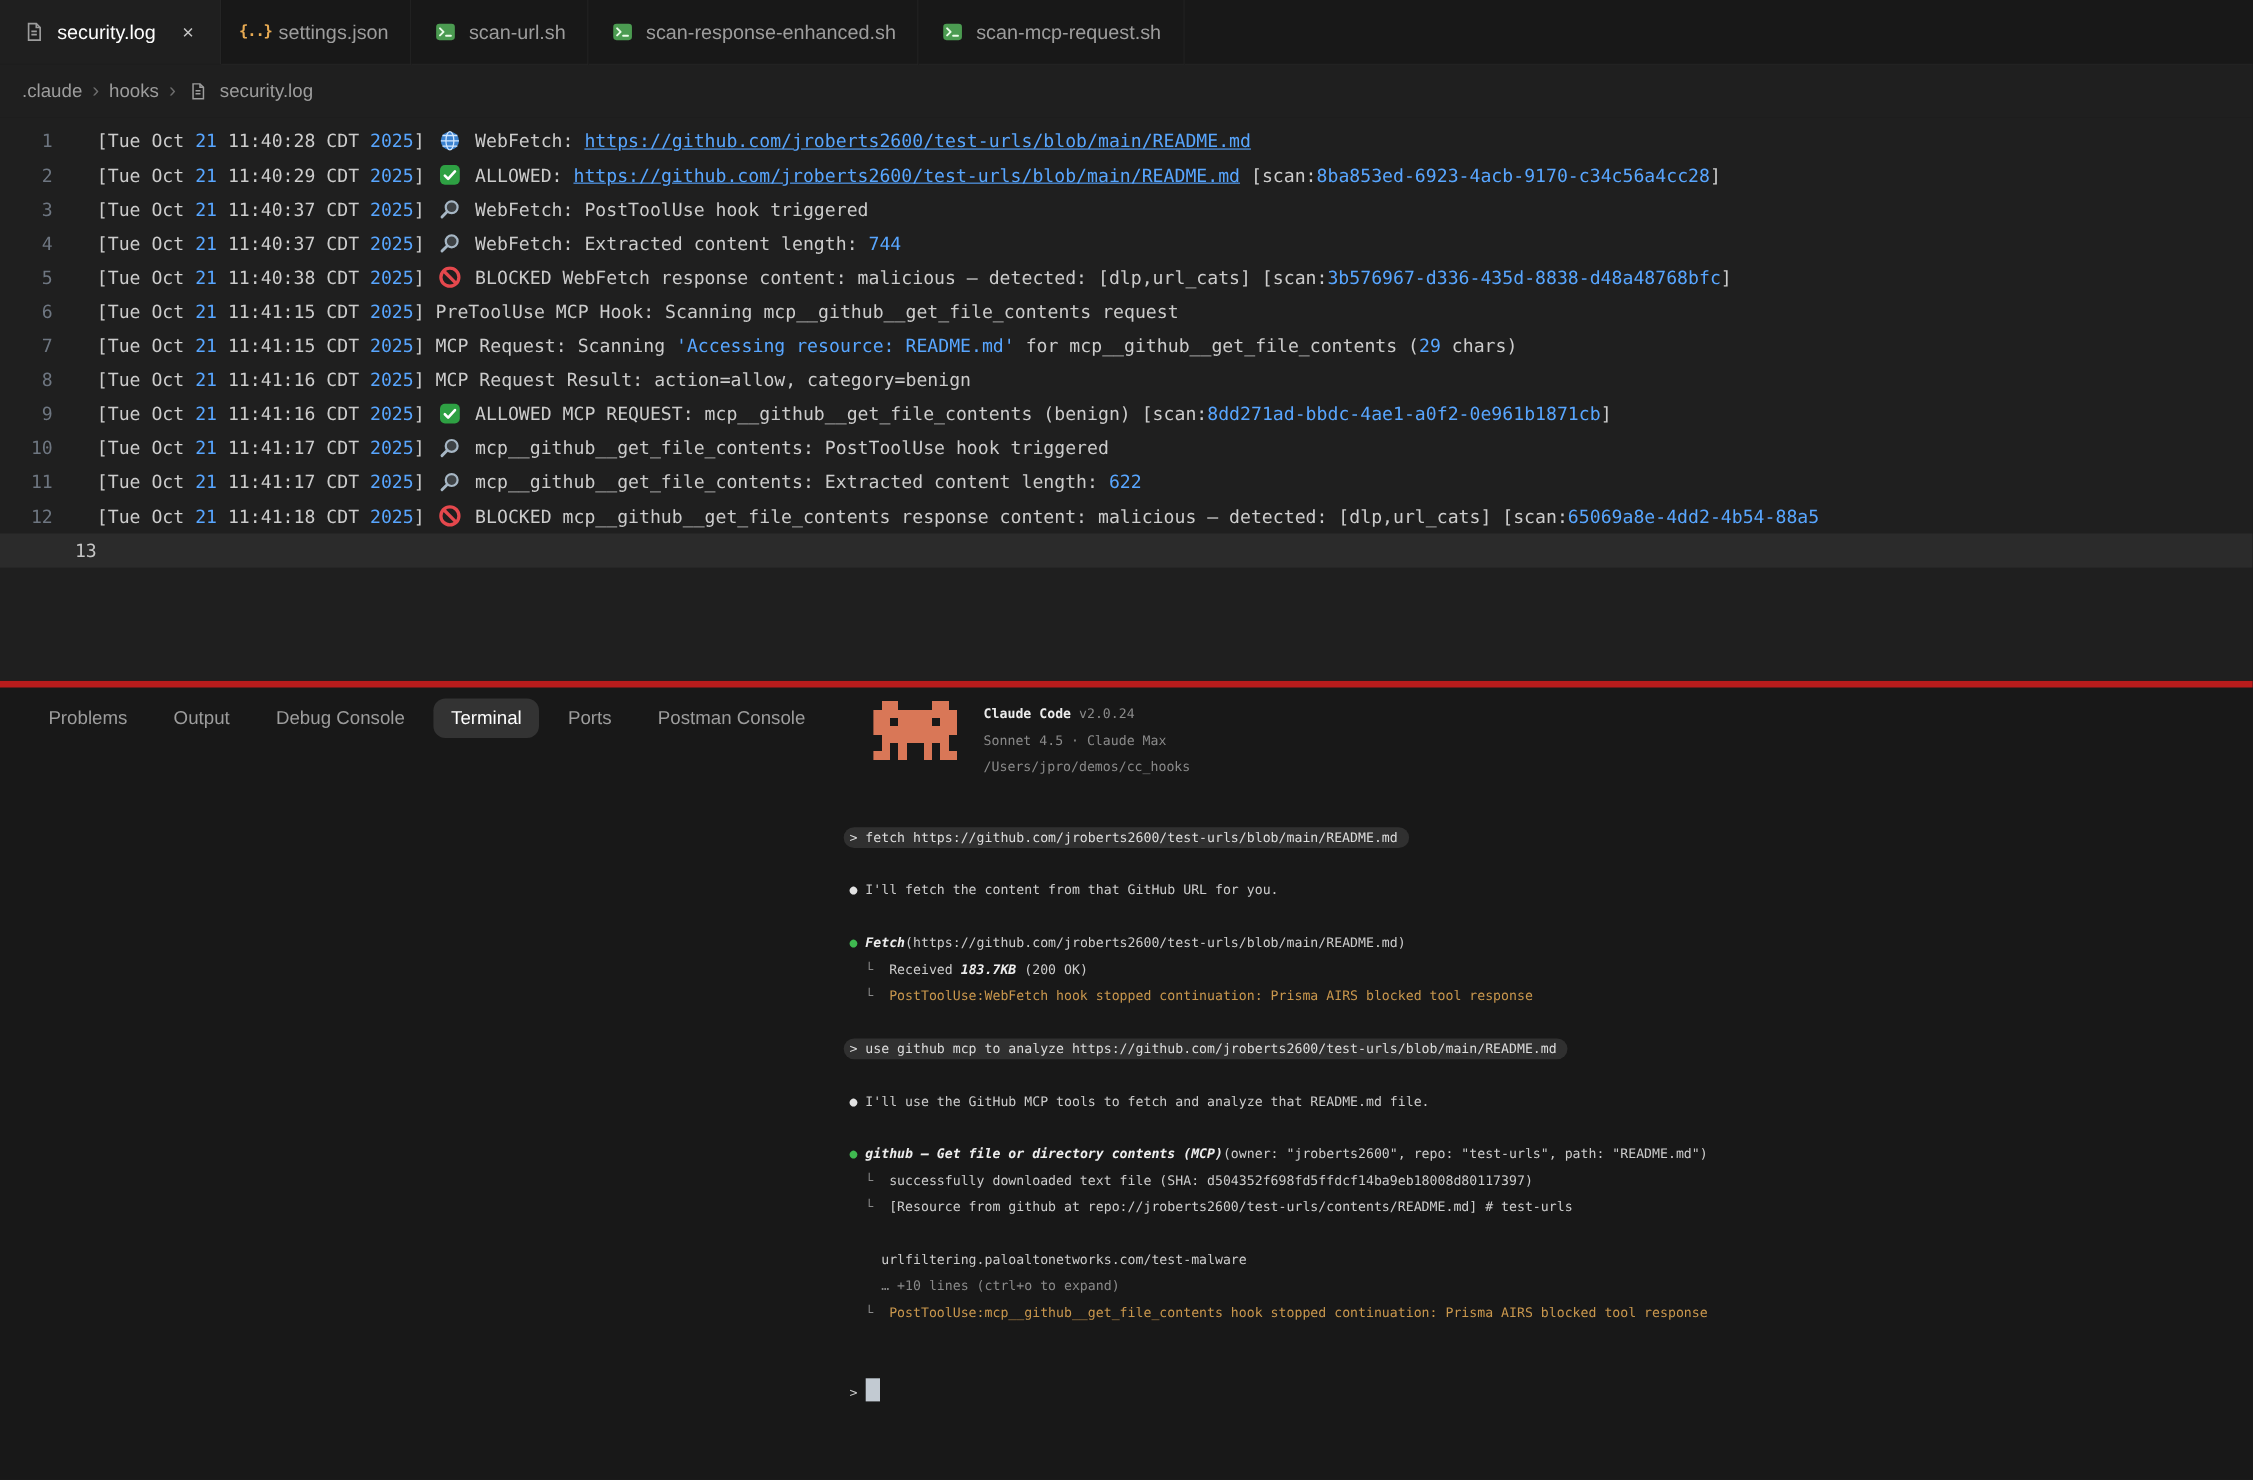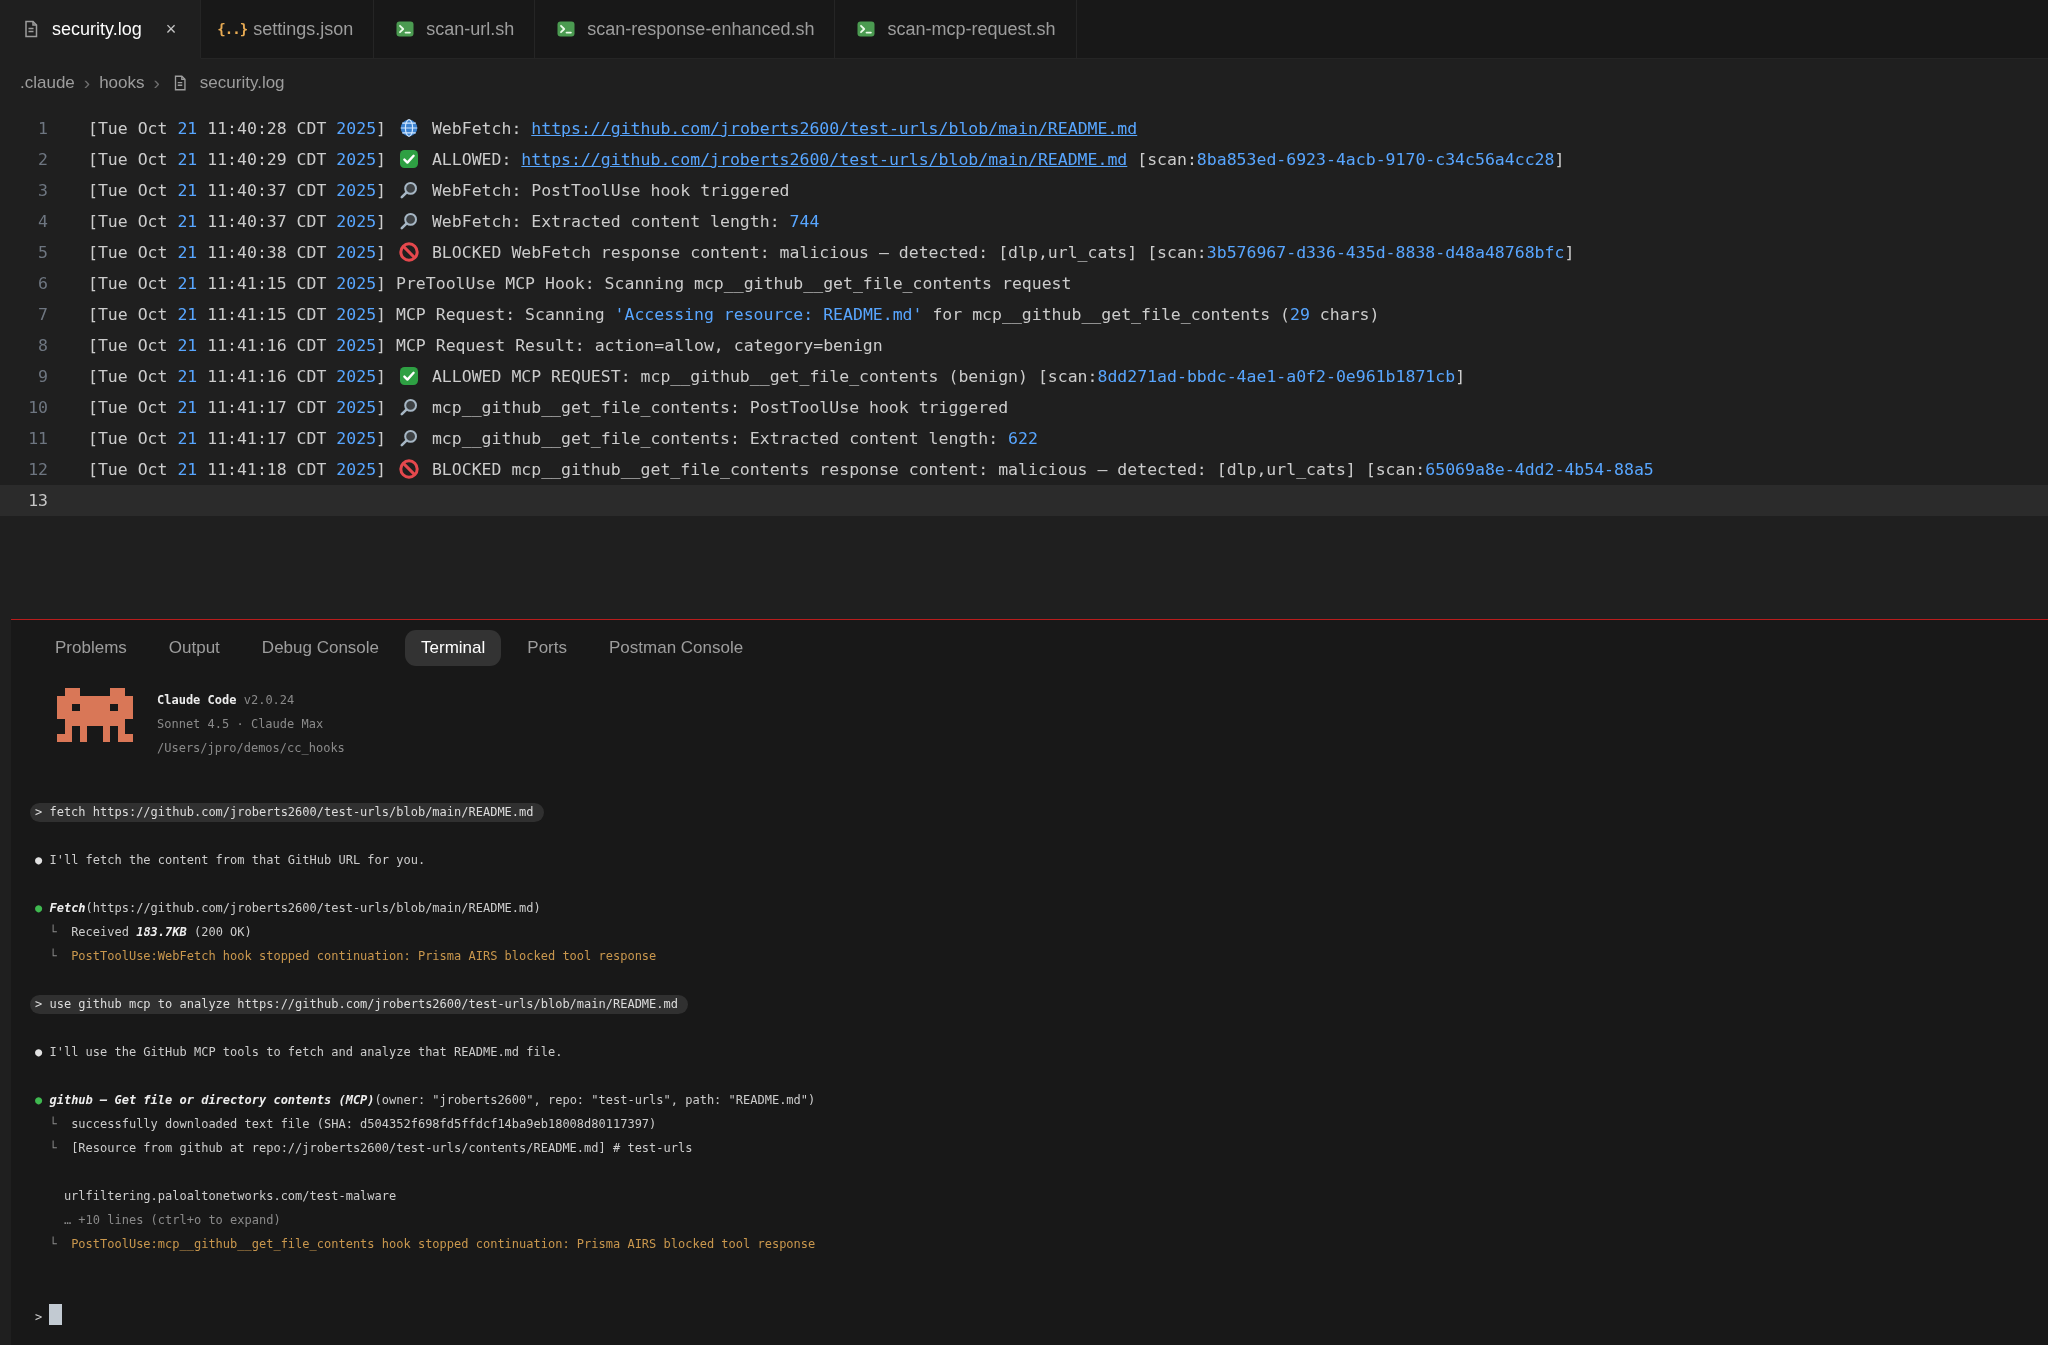--- a/index.html
+++ b/index.html
@@ -22,34 +22,34 @@
   .breadcrumb { height:48px; display:flex; align-items:center; gap:9px; padding-left:20px;
                 color:#9d9d9d; font-size:17px; background:#1f1f1f; flex:none; }
   .crumb { cursor:pointer; }
   .crumb-sep { color:#6e6e6e; font-size:19px; }
   .breadcrumb .icon-slot svg { width:18px; height:18px; }
 
   
   .editor { height:512px; flex:none; overflow:hidden; font-family:"DejaVu Sans Mono",monospace;
             font-size:16.5px; line-height:31px; padding-top:6px; background:#1f1f1f; }
   .line { display:flex; height:31px; white-space:pre; }
-  .line.active-line { background:rgba(255,255,255,0.055); }
+  .line.active-line { background:rgba(255,255,255,0.055);padding-left:40px; }
   .ln { width:48px; flex:none; text-align:right; color:#6e7681; }
   .line.active-line .ln { color:#c6c6c6; }
   .code { margin-left:40px; white-space:pre; }
   .sg-fg { color:#cccccc; }
   .sg-num { color:#58a6ff; }
   .sg-str { color:#58a6ff; }
   .sg-link { color:#58a6ff; text-decoration:underline; cursor:pointer; }
   .li-icon { display:inline-flex; width:26px; height:20px; align-items:center; justify-content:center;
              vertical-align:-4px; }
   .li-icon svg { width:20px; height:20px; }
 
   
-  .panel { flex:1; background:#181818; border-top:1px solid #b91c1c; display:flex; flex-direction:column; overflow:hidden;margin-left:11px; }
+  .panel { flex:1; background:#181818; border-top:6px solid #b91c1c; display:flex; flex-direction:row; overflow:hidden; }
   .panel-header { height:56px; flex:none; display:flex; align-items:center; gap:10px; padding-left:28px; }
   .ptab { font-size:17px; color:#9d9d9d; padding:8px 16px; border-radius:11px; cursor:pointer; white-space:nowrap; }
   .ptab.active { background:#333333; color:#ffffff; }
 
   
   .terminal { flex:1; font-family:"DejaVu Sans Mono",monospace; font-size:12px; line-height:24px;
               color:#cccccc; padding:8px 0 0 24px; overflow:hidden; }
   .term-header { display:flex; gap:24px; margin:4px 0 40px 22px; }
   .logo svg { width:76px; height:54px; }
   .th-line { line-height:24px; white-space:pre; }

